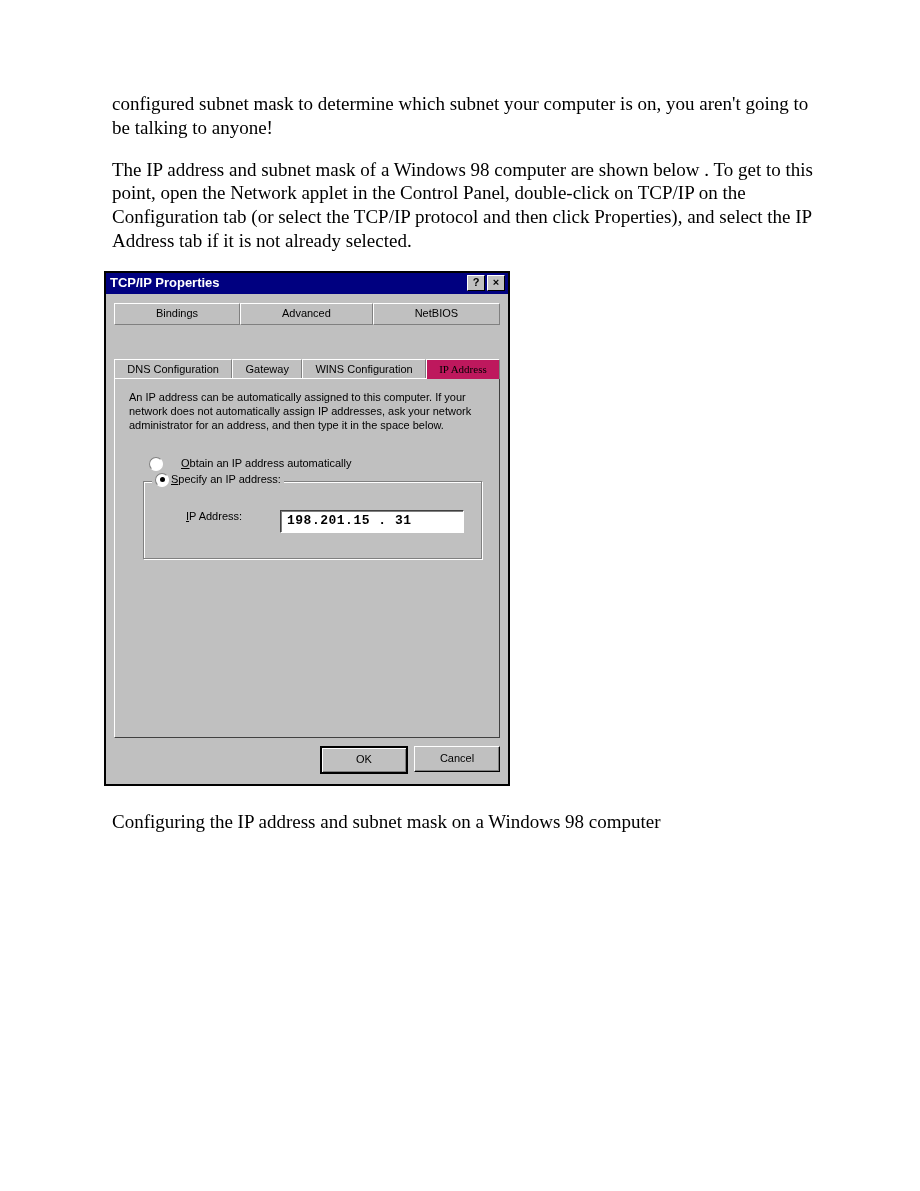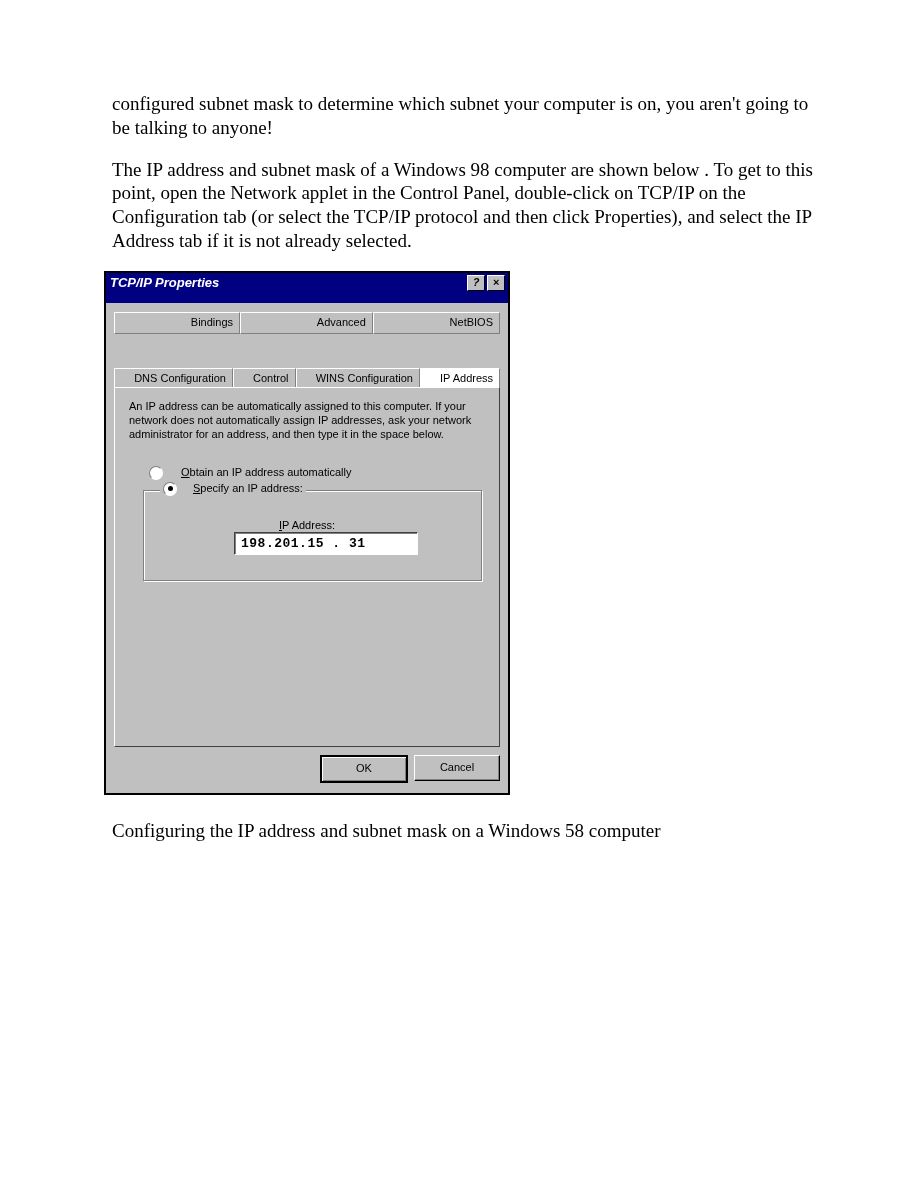--- a/index.html
+++ b/index.html
@@ -30,23 +30,22 @@
     box-shadow: 0 0 0 1px #c0c0c0 inset;
     margin-bottom: 24px;
   }
   .titlebar {
     display: flex;
     align-items: center;
     justify-content: space-between;
     background: #000080;
     color: #fff;
     font-weight: bold;
-    padding: 2px 3px 12px 4px;
+    padding: 2px 3px 3px 4px;
     font-size: 13px;
-    font-style: italic;
   }
   .titlebar-buttons {
     display: flex;
     gap: 2px;
   }
   .tb-btn {
     width: 16px;
     height: 14px;
     background: #c0c0c0;
     border-top: 1px solid #fff;
@@ -66,42 +65,43 @@
   .dialog-inner {
     padding: 8px 8px 10px 8px;
   }
   .tab-row {
     display: flex;
     position: relative;
     top: 1px;
   }
   .tab {
     flex: 1 1 auto;
-    text-align: right;
+    text-align: center;
     padding: 3px 6px;
     background: #c0c0c0;
     border-top: 1px solid #fff;
     border-left: 1px solid #fff;
     border-right: 1px solid #808080;
     font-size: 11px;
     white-space: nowrap;
     cursor: pointer;
   }
   .tab-row.first .tab {
     border-bottom: 1px solid #808080;
   }
   .tab-row.last .tab {
     border-bottom: none;
     margin-top: 34px;
   }
   .tab.active {
-    background: #ffffff;
+    background: #be185d;
     position: relative;
     z-index: 2;
     border-bottom: 1px solid #c0c0c0;
+    font-family: Liberation Serif, serif;
   }
   .tab-panel {
     border-top: 1px solid #fff;
     border-left: 1px solid #fff;
     border-right: 1px solid #404040;
     border-bottom: 1px solid #404040;
     background: #c0c0c0;
     padding: 12px 14px 20px 14px;
     min-height: 360px;
     box-sizing: border-box;
@@ -146,34 +146,33 @@
     border-left: 1px solid #808080;
     border-right: 1px solid #fff;
     border-bottom: 1px solid #fff;
     box-shadow: inset -1px -1px 0 #808080, inset 1px 1px 0 #fff;
     padding: 14px 16px 16px 16px;
     position: relative;
   }
   .group-legend {
     position: absolute;
     top: -9px;
-    left: 16px;
+    left: 8px;
     background: #c0c0c0;
     padding: 0 3px;
     display: flex;
     align-items: flex-start;
-    gap: 16px;
+    gap: 2px;
     font-size: 11px;
   }
   .field-row {
     display: flex;
-    align-items: center;
+    align-items: flex-start;
     margin: 14px 0 10px 26px;
     font-size: 11px;
-    flex-direction: column;
   }
   .field-label {
     width: 94px;
   }
   .ip-input {
     width: 170px;
     height: 20px;
     border-top: 1px solid #404040;
     border-left: 1px solid #404040;
     border-right: 1px solid #fff;
@@ -237,21 +236,21 @@
 
     <div class="dialog-inner">
 
       <div class="tab-row first">
         <div class="tab">Bindings</div>
         <div class="tab">Advanced</div>
         <div class="tab">NetBIOS</div>
       </div>
       <div class="tab-row last">
         <div class="tab">DNS Configuration</div>
-        <div class="tab">Control</div>
+        <div class="tab">Gateway</div>
         <div class="tab">WINS Configuration</div>
         <div class="tab active">IP Address</div>
       </div>
 
       <div class="tab-panel">
         <div class="panel-text">An IP address can be automatically assigned to this computer. If your network does not automatically assign IP addresses, ask your network administrator for an address, and then type it in the space below.</div>
 
         <div class="radio-line">
           <span class="radio"></span>
           <span><span class="und">O</span><span>btain an IP address automatically</span></span>
@@ -274,16 +273,16 @@
       </div>
 
       <div class="btn-row">
         <div class="win-btn default">OK</div>
         <div class="win-btn">Cancel</div>
       </div>
 
     </div>
   </div>
 
-  <p class="para">Configuring the IP address and subnet mask on a Windows 58 computer</p>
+  <p class="para">Configuring the IP address and subnet mask on a Windows 98 computer</p>
 
 
 </div>
 
 </body></html>

